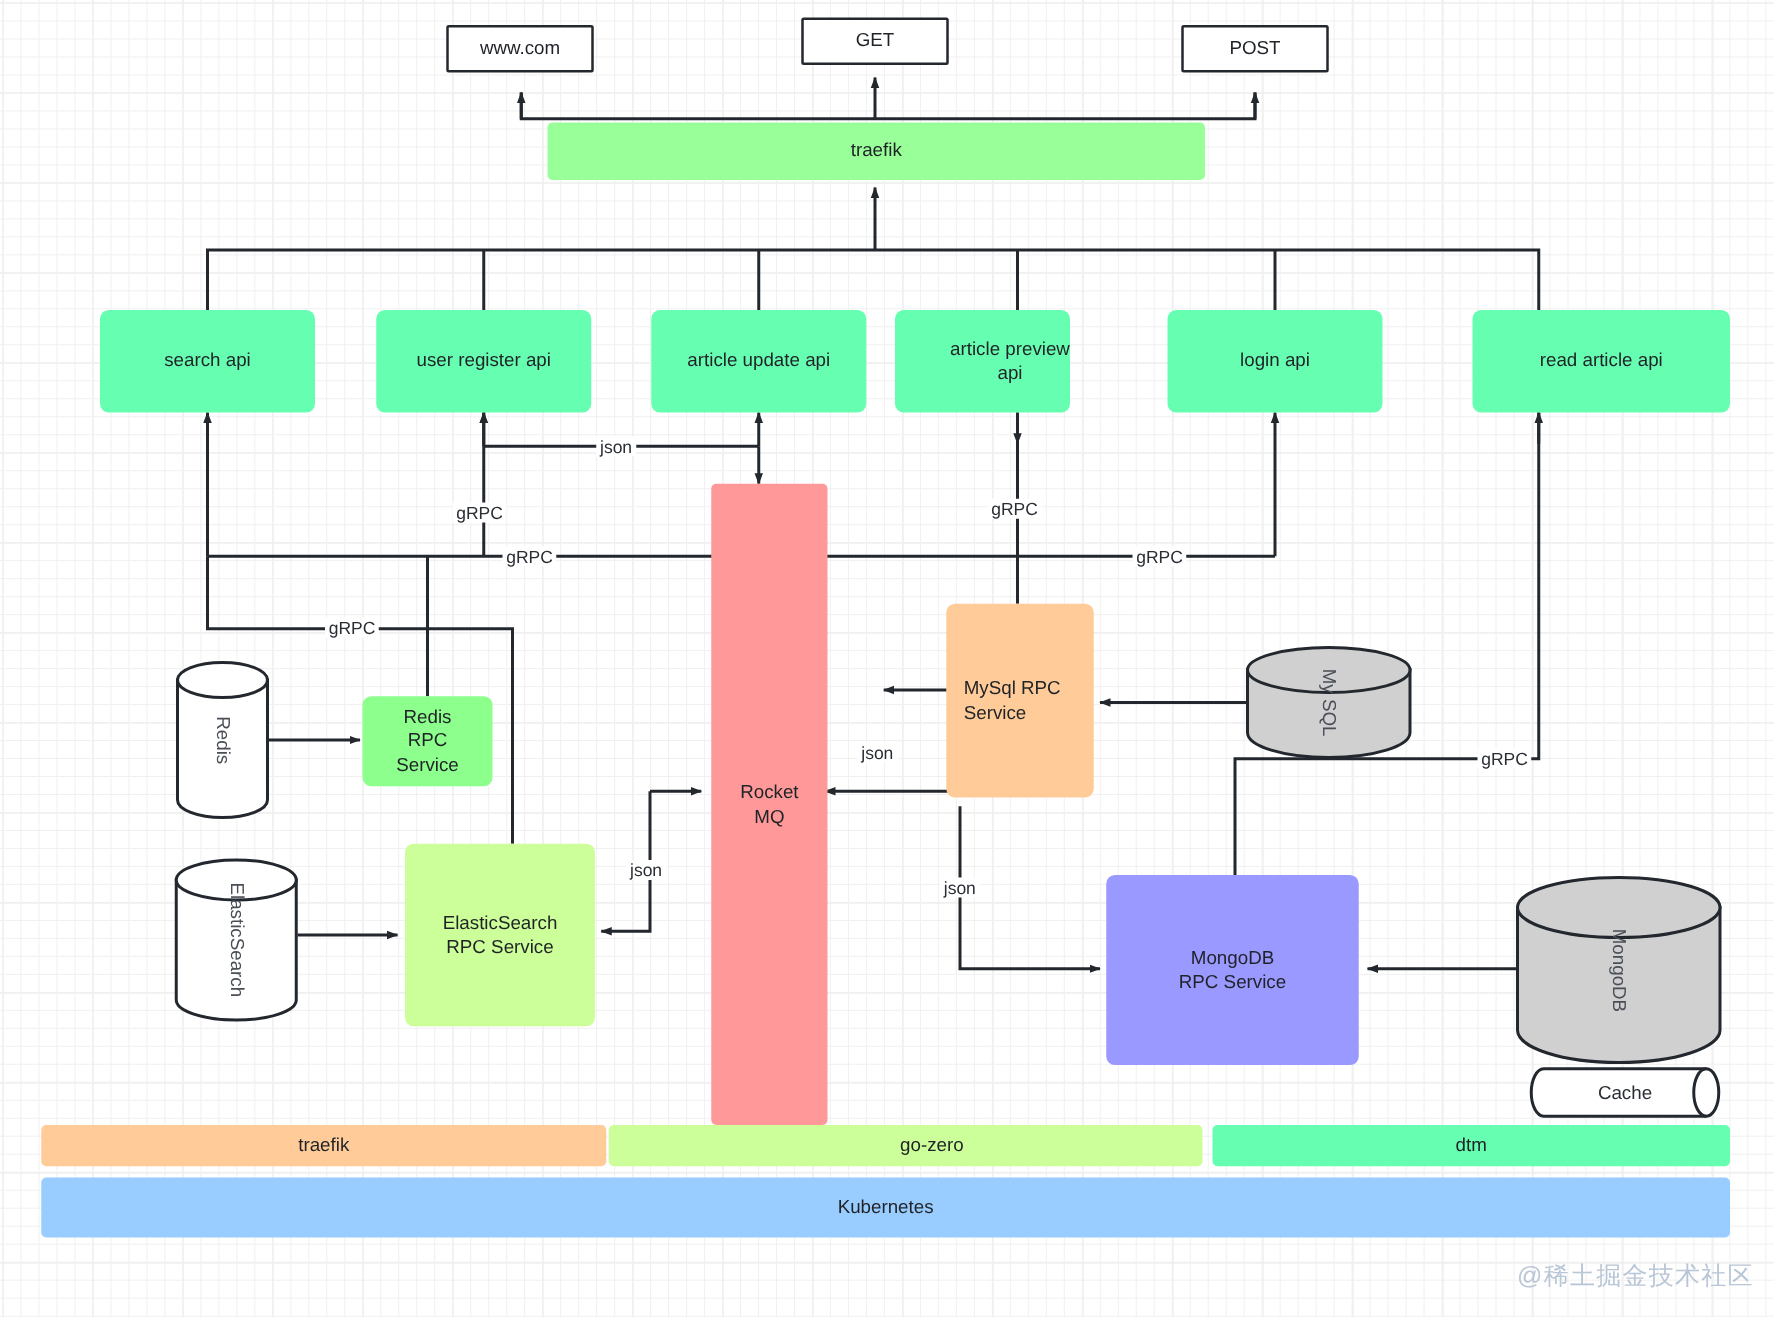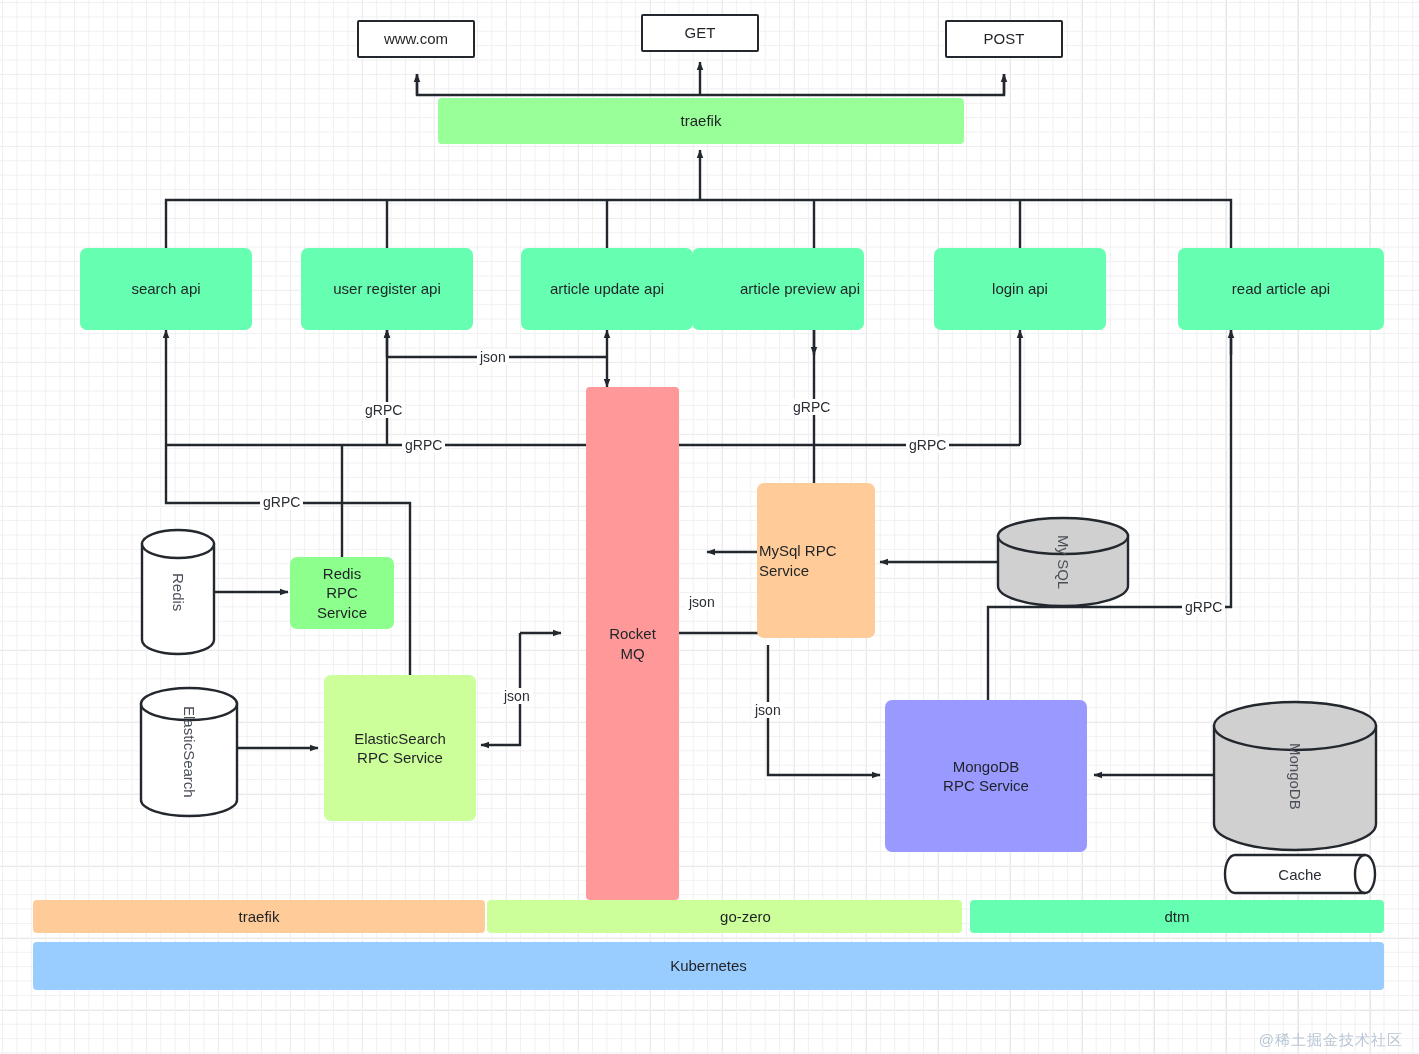--- a/index.html
+++ b/index.html
@@ -79,23 +79,23 @@
     background: #ffffff;
     color: #2a2e34;
     font-size: 14px;
     padding: 0 3px;
     line-height: 16px;
     white-space: nowrap;
   }
   #watermark {
     position: absolute;
     right: 16px;
-    bottom: 4px;
+    bottom: 20px;
     color: #b9c6d6;
-    font-size: 15px;
+    font-size: 20px;
     letter-spacing: 1px;
     white-space: nowrap;
   }
 </style>
 </head>
 <body>
 
 <div id="canvas">
 
   <svg class="wires" viewBox="0 0 1419 1054" xmlns="http://www.w3.org/2000/svg">
@@ -177,45 +177,45 @@
 
   <div class="node rounded" style="left:80px; top:248px; width:172px; height:82px; background:#66FFB2;">
     <span>search api</span>
   </div>
   <div class="node rounded" style="left:301px; top:248px; width:172px; height:82px; background:#66FFB2;">
     <span>user register api</span>
   </div>
   <div class="node rounded" style="left:521px; top:248px; width:172px; height:82px; background:#66FFB2;">
     <span>article update api</span>
   </div>
-  <div class="node rounded" style="left:692px; top:248px; width:172px; height:82px; background:#66FFB2;padding-left:44px;">
+  <div class="node rounded" style="left:716px; top:248px; width:140px; height:82px; background:#66FFB2;padding-left:44px;">
     <span>article preview api</span>
   </div>
   <div class="node rounded" style="left:934px; top:248px; width:172px; height:82px; background:#66FFB2;">
     <span>login api</span>
   </div>
   <div class="node rounded" style="left:1145px; top:248px; width:206px; height:82px; background:#66FFB2;margin-left:33px;">
     <span>read article api</span>
   </div>
 
-  <div class="node bar" style="left:586px; top:387px; width:93px; height:513px; background:#FF9999;">
+  <div class="node bar" style="left:569px; top:387px; width:93px; height:513px; background:#FF9999;">
     <span>Rocket
 MQ</span>
   </div>
 
   <div class="node rounded" style="left:290px; top:557px; width:104px; height:72px; background:#8CFF8C;">
     <span>Redis
 RPC
 Service</span>
   </div>
   <div class="node rounded" style="left:324px; top:675px; width:152px; height:146px; background:#CCFF99;">
     <span>ElasticSearch
 RPC Service</span>
   </div>
-  <div class="node rounded" style="left:757px; top:483px; width:118px; height:155px; background:#FFCC99; justify-content:flex-start; padding-left:2px; text-align:left;">
+  <div class="node rounded" style="left:757px; top:483px; width:118px; height:155px; background:#FFCC99; justify-content:flex-start; padding-left:14px; text-align:left;">
     <span>MySql RPC
 Service</span>
   </div>
   <div class="node rounded" style="left:885px; top:700px; width:202px; height:152px; background:#9999FF;">
     <span>MongoDB
 RPC Service</span>
   </div>
 
   <div class="cyl" style="left:140px; top:528px; width:76px; height:128px;">
     <svg width="76" height="128" viewBox="0 0 76 128" xmlns="http://www.w3.org/2000/svg">

